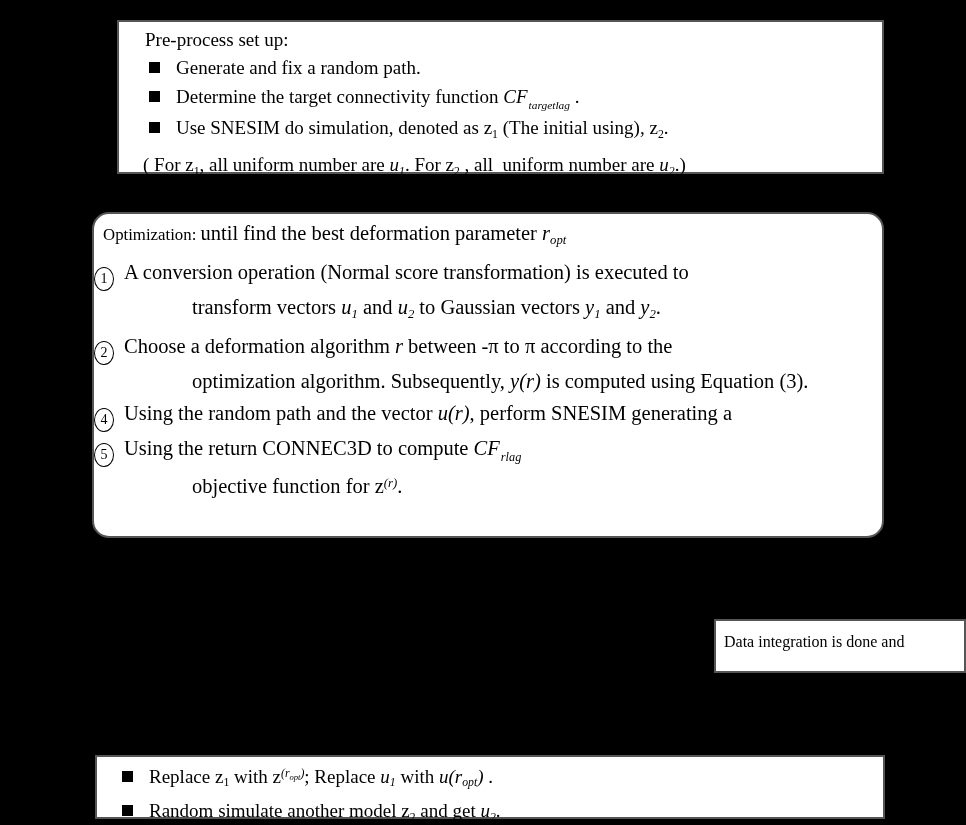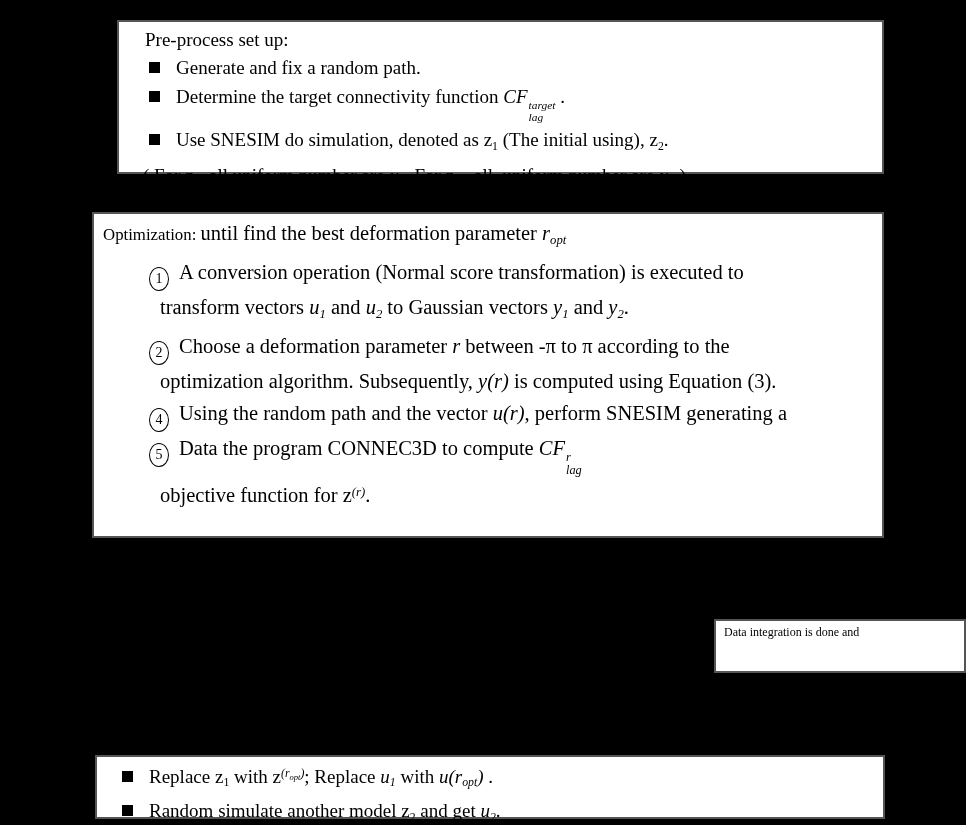--- a/index.html
+++ b/index.html
@@ -14,27 +14,27 @@
     position:absolute;background:var(--boxbg);border:2px solid var(--edge);
     box-sizing:border-box;color:var(--ink);
   }
   .line{white-space:pre;}
   
   #box-preprocess{left:117px;top:20px;width:767px;height:154px;padding:5px 24px;font-size:19px;}
   #box-preprocess .title{line-height:25px;margin-left:2px;}
   #box-preprocess .bullet{line-height:27px;margin-left:6px;margin-top:2px;}
   #box-preprocess .paren{line-height:28px;margin-left:0;margin-top:3px;}
   
-  #box-optimization{left:92px;top:212px;width:792px;height:326px;padding:3px 0 0 0;font-size:20.5px;}
+  #box-optimization{left:92px;top:212px;width:792px;height:326px;padding:3px 0 0 0;font-size:20.5px;border-radius:17px;}
   #box-optimization .line{line-height:32px;}
   #box-optimization .ohead{margin-left:9px;}
-  #box-optimization .item{margin-left:55px;}
-  #box-optimization .cont{margin-left:66px;}
+  #box-optimization .item{}
+  #box-optimization .cont{margin-left:98px;}
   
-  #box-result{left:714px;top:619px;width:252px;height:54px;padding:0 0 0 8px;font-size:12px;}
+  #box-result{left:714px;top:619px;width:252px;height:54px;padding:9px 0 0 8px;font-size:16px;}
   #box-result .line{line-height:23px;}
   
   #box-update{left:95px;top:755px;width:790px;height:64px;padding:3px 0 0 10px;font-size:19px;}
   #box-update .line{line-height:28px;margin-left:15px;}
   
   .sq{
     display:inline-block;width:11px;height:11px;background:var(--ink);
     margin-right:16px;margin-bottom:1px;
   }
   .circ{
@@ -43,43 +43,43 @@
     font-size:14px;margin-right:10px;vertical-align:-4px;box-sizing:border-box;
   }
   
   .seg-i{font-style:italic;}
   .seg-sm{font-size:0.82em;}
   .seg-sub{font-size:0.62em;vertical-align:-0.3em;}
   .seg-isub{font-size:0.62em;vertical-align:-0.3em;font-style:italic;}
   .seg-isup{font-size:0.62em;vertical-align:0.5em;font-style:italic;}
   .seg-supsub{font-size:0.45em;vertical-align:0.3em;font-style:italic;}
   .mstack{
-    display:inline-flex;flex-direction:column;vertical-align:-6px;
+    display:inline-flex;flex-direction:row;vertical-align:-6px;
     font-size:0.6em;line-height:1.05;font-style:italic;margin-left:1px;
   }
 </style>
 </head>
 <body>
 
 <div id="canvas">
   <div class="box" id="box-preprocess">
       <div class="line title"><span>Pre-process set up:</span></div>
       <div class="line bullet"><span class="sq"></span><span>Generate and fix a random path.</span></div>
       <div class="line bullet"><span class="sq"></span><span>Determine the target connectivity function </span><span class="seg-i">CF</span><span class="mstack"><span>target</span><span>lag</span></span><span> .</span></div>
       <div class="line bullet"><span class="sq"></span><span>Use SNESIM do simulation, denoted as z</span><span class="seg-sub">1</span><span> (The initial using), z</span><span class="seg-sub">2</span><span>.</span></div>
       <div class="line paren"><span>( For z</span><span class="seg-sub">1</span><span>, all uniform number are </span><span class="seg-i">u</span><span class="seg-isub">1</span><span>. For z</span><span class="seg-sub">2</span><span> , all  uniform number are </span><span class="seg-i">u</span><span class="seg-isub">2</span><span>.)</span></div>
     </div>
   <div class="box" id="box-optimization">
       <div class="line ohead"><span class="seg-sm">Optimization: </span><span>until find the best deformation parameter </span><span class="seg-i">r</span><span class="seg-isub">opt</span></div>
       <div class="line item"><span class="circ">1</span><span>A conversion operation (Normal score transformation) is executed to</span></div>
       <div class="line cont"><span>transform vectors </span><span class="seg-i">u</span><span class="seg-isub">1</span><span> and </span><span class="seg-i">u</span><span class="seg-isub">2</span><span> to Gaussian vectors </span><span class="seg-i">y</span><span class="seg-isub">1</span><span> and </span><span class="seg-i">y</span><span class="seg-isub">2</span><span>.</span></div>
-      <div class="line item"><span class="circ">2</span><span>Choose a deformation parameter </span><span class="seg-i">r</span><span> between -π to π according to the</span></div>
+      <div class="line item"><span class="circ">2</span><span>Choose a deformation algorithm </span><span class="seg-i">r</span><span> between -π to π according to the</span></div>
       <div class="line cont"><span>optimization algorithm. Subsequently, </span><span class="seg-i">y(r)</span><span> is computed using Equation (3).</span></div>
       <div class="line item"><span class="circ">4</span><span>Using the random path and the vector </span><span class="seg-i">u(r)</span><span>, perform SNESIM generating a</span></div>
-      <div class="line item"><span class="circ">5</span><span>Data the program CONNEC3D to compute </span><span class="seg-i">CF</span><span class="mstack"><span>r</span><span>lag</span></span></div>
+      <div class="line item"><span class="circ">5</span><span>Using the return CONNEC3D to compute </span><span class="seg-i">CF</span><span class="mstack"><span>r</span><span>lag</span></span></div>
       <div class="line cont"><span>objective function for z</span><span class="seg-isup">(r)</span><span>.</span></div>
     </div>
   <div class="box" id="box-result">
       <div class="line"><span>Data integration is done and</span></div>
     </div>
   <div class="box" id="box-update">
       <div class="line"><span class="sq"></span><span>Replace z</span><span class="seg-sub">1</span><span> with z</span><span class="seg-isup">(r</span><span class="seg-supsub">opt</span><span class="seg-isup">)</span><span>; Replace </span><span class="seg-i">u</span><span class="seg-isub">1</span><span> with </span><span class="seg-i">u(r</span><span class="seg-isub">opt</span><span class="seg-i">)</span><span> .</span></div>
       <div class="line"><span class="sq"></span><span>Random simulate another model z</span><span class="seg-sub">2</span><span> and get </span><span class="seg-i">u</span><span class="seg-isub">2</span><span>.</span></div>
     </div>
 </div>

